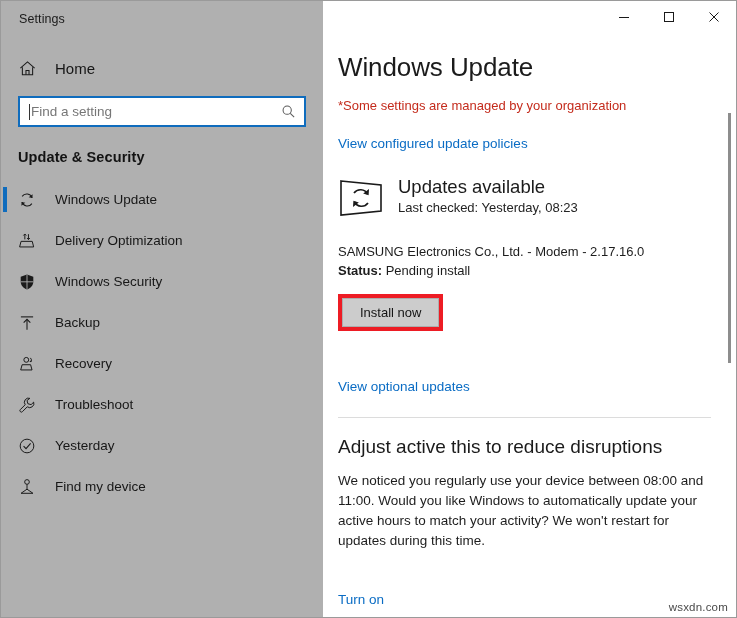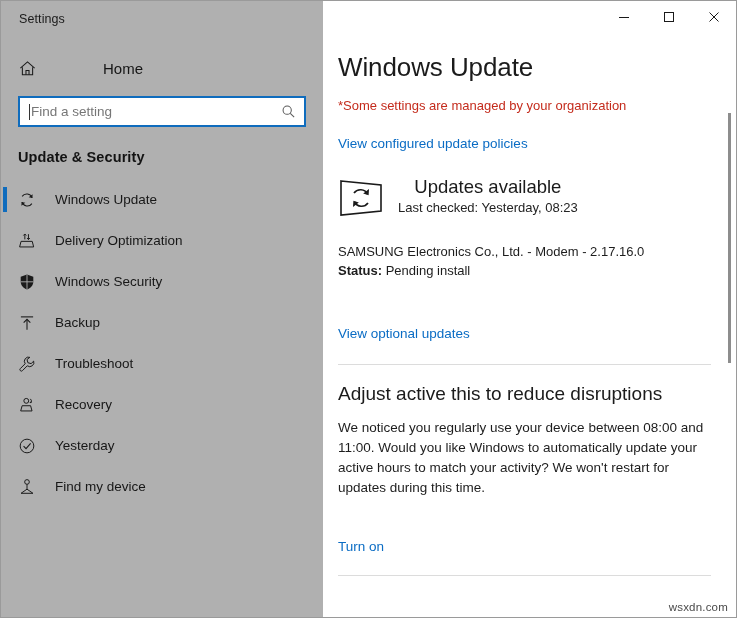--- a/index.html
+++ b/index.html
@@ -38,21 +38,20 @@
     letter-spacing: 0.1px;
   }
 
   .home-row {
     display: flex;
     align-items: center;
     height: 30px;
     margin-top: 27px;
     padding-left: 17px;
     cursor: default;
-    gap: 48px;
   }
   .home-row .ico {
     width: 26px;
     display: flex;
     align-items: center;
     justify-content: flex-start;
   }
   .home-label {
     font-size: 15px;
     color: #161616;
@@ -180,21 +179,21 @@
     display: inline-block;
     cursor: pointer;
   }
 
   .status-block {
     display: flex;
     align-items: flex-start;
     margin-top: 24px;
   }
   .status-ico { flex: 0 0 48px; padding-top: 2px; }
-  .status-text { margin-left: 12px; text-align: center; }
+  .status-text { margin-left: 12px; }
   .status-head {
     font-size: 18.5px;
     color: #1b1b1b;
     line-height: 1.15;
   }
   .status-sub {
     font-size: 13px;
     color: #232323;
     margin-top: 3px;
   }
@@ -367,37 +366,37 @@
             <path d="M6.3 9.6 L10 5.9 L13.7 9.6" fill="none" stroke="#1a1a1a" stroke-width="1.2"></path>
           </svg>
         </span>
         <span class="nav-label">Backup</span>
       </div>
 
       <div class="nav-item">
 
         <span class="nav-ico">
           <svg width="18" height="18" viewBox="0 0 20 20">
-            <path d="M13.2 2.6 A4.6 4.6 0 0 0 8.0 9.7 L2.6 15.1 A1.6 1.6 0 0 0 4.9 17.4 L10.3 12.0 A4.6 4.6 0 0 0 17.4 6.8 L14.6 9.6 L11.0 8.6 L10.0 5.0 Z" fill="none" stroke="#1a1a1a" stroke-width="1.1" stroke-linejoin="round"></path>
-          </svg>
-        </span>
-        <span class="nav-label">Troubleshoot</span>
-      </div>
-
-      <div class="nav-item">
-
-        <span class="nav-ico">
-          <svg width="18" height="18" viewBox="0 0 20 20">
             <circle cx="9.2" cy="5.4" r="2.7" fill="none" stroke="#1a1a1a" stroke-width="1.1"></circle>
             <path d="M13.8 3.2 A3.6 3.6 0 0 1 14.4 7.6" fill="none" stroke="#1a1a1a" stroke-width="1.1"></path>
             <path d="M15.2 6.0 L14.4 8.0 L12.6 7.0" fill="#1a1a1a"></path>
             <path d="M3.0 16.6 H15.6 L14.0 10.8 H4.6 Z" fill="none" stroke="#1a1a1a" stroke-width="1.1"></path>
           </svg>
         </span>
         <span class="nav-label">Recovery</span>
+      </div>
+
+      <div class="nav-item">
+
+        <span class="nav-ico">
+          <svg width="18" height="18" viewBox="0 0 20 20">
+            <path d="M13.2 2.6 A4.6 4.6 0 0 0 8.0 9.7 L2.6 15.1 A1.6 1.6 0 0 0 4.9 17.4 L10.3 12.0 A4.6 4.6 0 0 0 17.4 6.8 L14.6 9.6 L11.0 8.6 L10.0 5.0 Z" fill="none" stroke="#1a1a1a" stroke-width="1.1" stroke-linejoin="round"></path>
+          </svg>
+        </span>
+        <span class="nav-label">Troubleshoot</span>
       </div>
 
       <div class="nav-item">
 
         <span class="nav-ico">
           <svg width="18" height="18" viewBox="0 0 20 20">
             <circle cx="10" cy="10" r="7.6" fill="none" stroke="#1a1a1a" stroke-width="1.1"></circle>
             <path d="M6.2 10.2 L8.9 13.0 L14.0 7.1" fill="none" stroke="#1a1a1a" stroke-width="1.2"></path>
           </svg>
         </span>
@@ -465,20 +464,23 @@
           <div class="status-sub">Last checked: Yesterday, 08:23</div>
         </div>
       </div>
 
       <div class="update-line">SAMSUNG Electronics Co., Ltd.  - Modem - 2.17.16.0</div>
       <div class="update-status">
         <b>Status:</b>
         <span>Pending install</span>
       </div>
 
+      <div class="btn-annot">
+        <button class="btn">Install now</button>
+      </div>
 
       <div class="optional-link">
         <a class="link">View optional updates</a>
       </div>
 
       <div class="divider"></div>
 
       <div class="section-head">Adjust active this to reduce disruptions</div>
 
       <div class="body-text">We noticed you regularly use your device between 08:00 and 11:00. Would you like Windows to automatically update your active hours to match your activity? We won't restart for updates during this time.</div>

